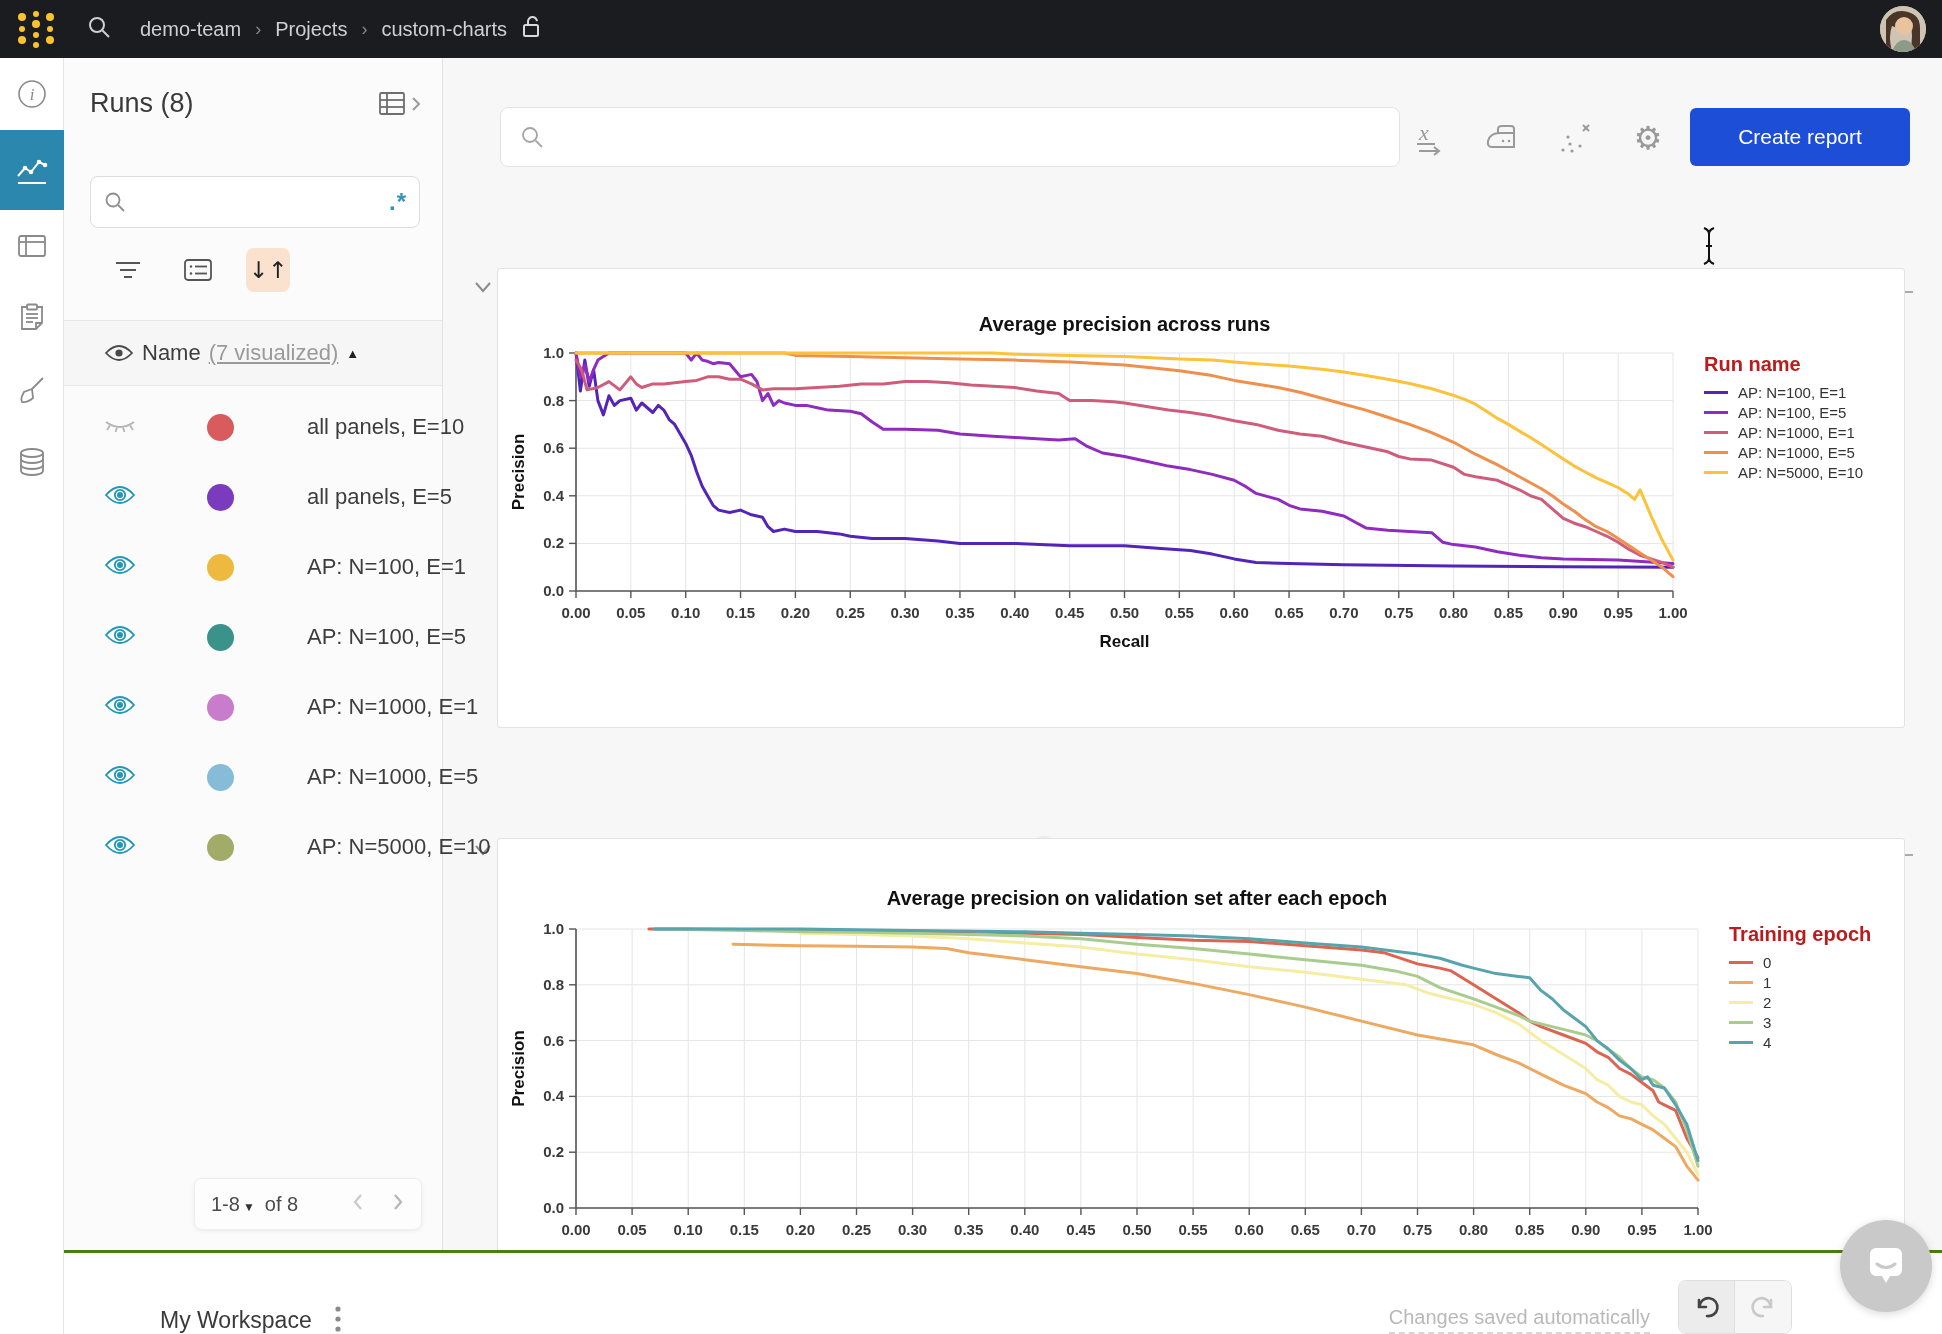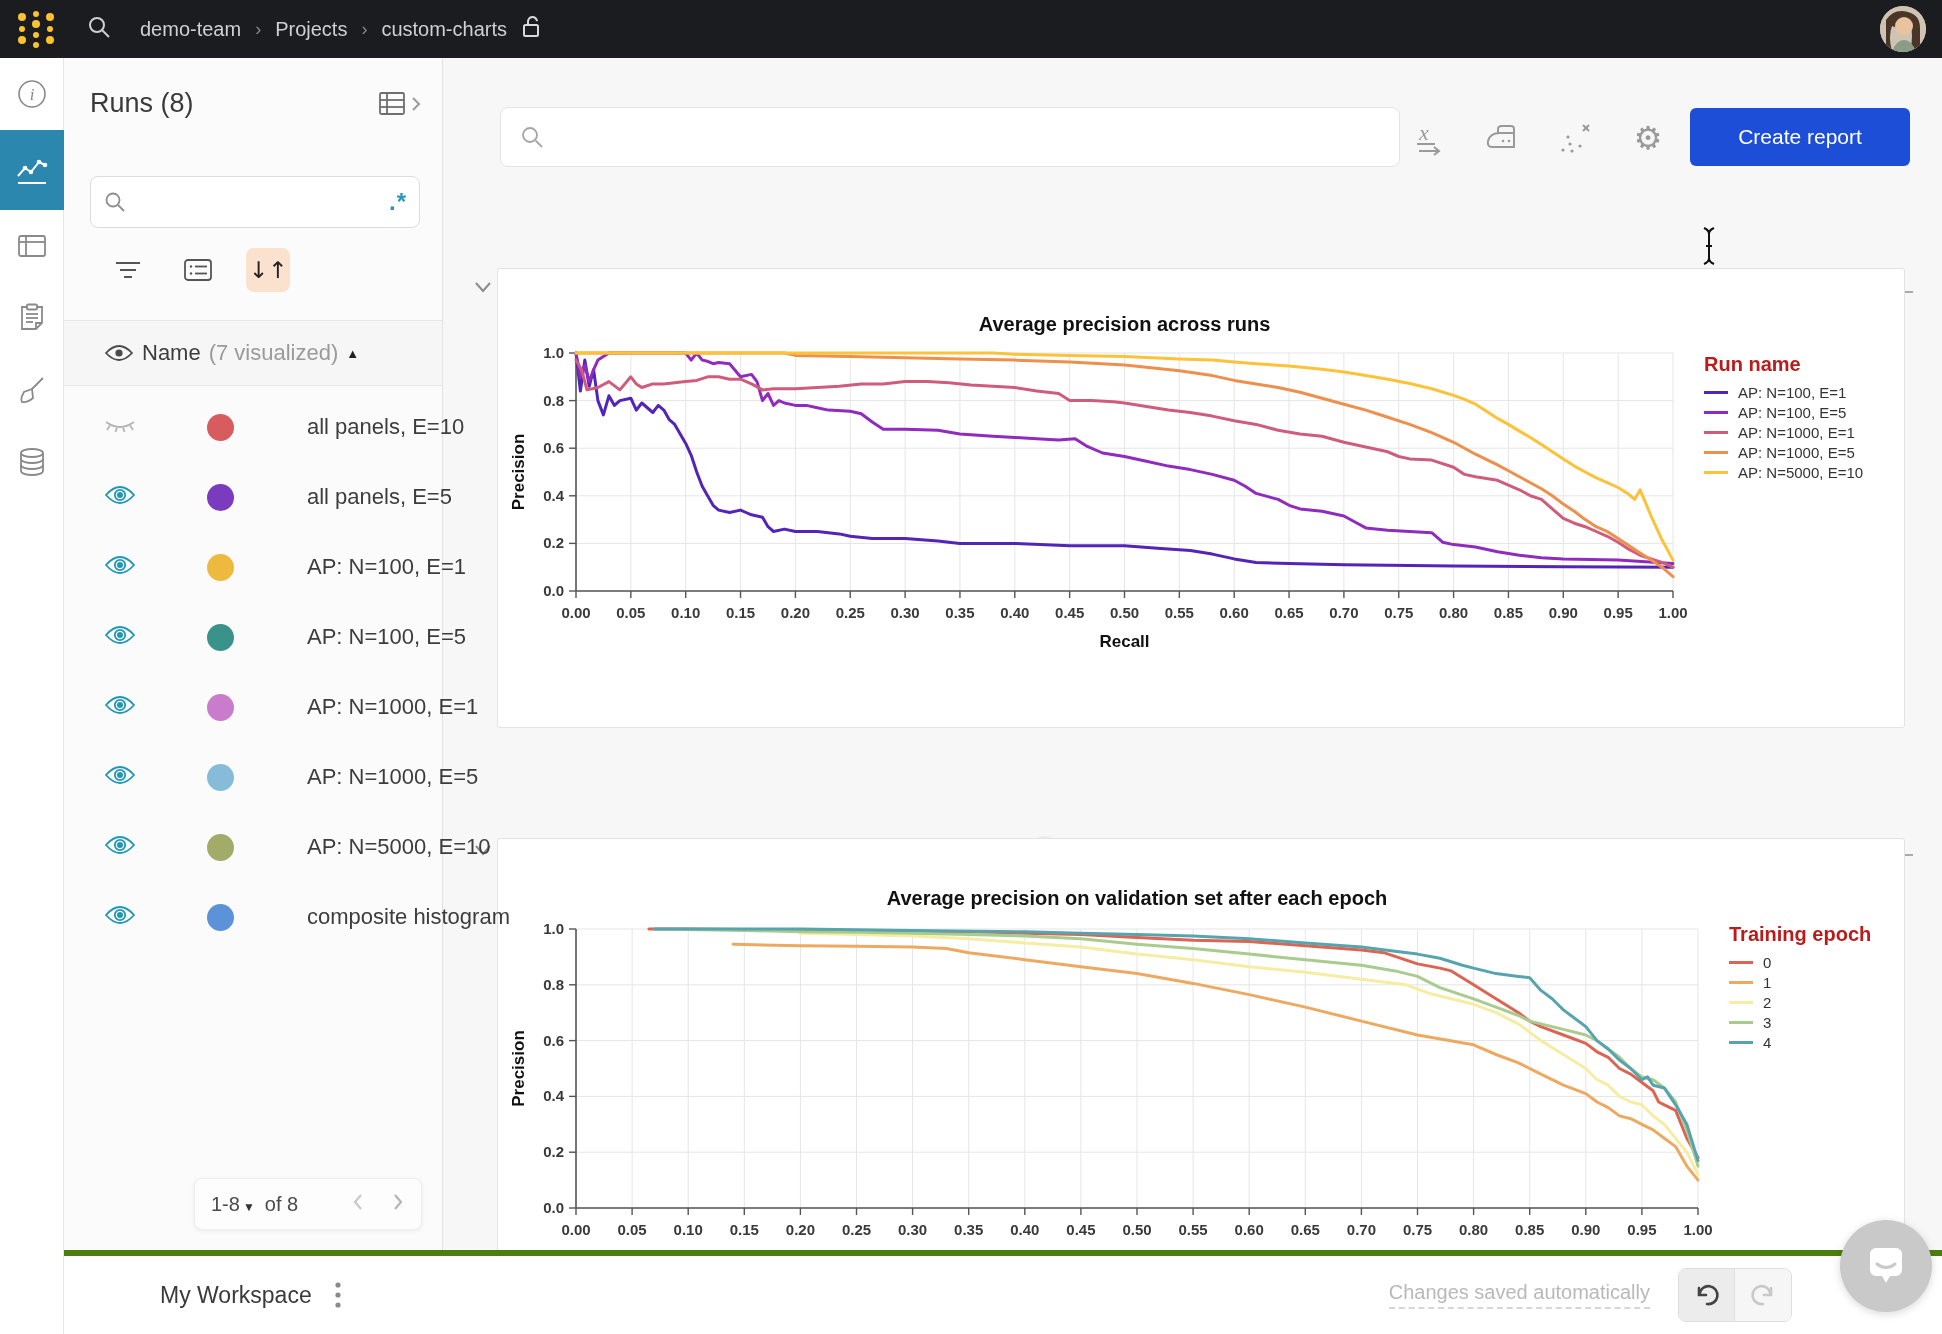--- a/index.html
+++ b/index.html
@@ -29,21 +29,21 @@
   .runs-search { position:absolute; top:118px; left:26px; width:330px; height:52px; background:#fff; border:1px solid #dcdcdc; border-radius:8px; display:flex; align-items:center; padding:0 12px; }
   .runs-search input { border:none; outline:none; flex:1; font-size:19px; margin-left:10px; background:transparent; color:#333; }
   .regex-glyph { color:#2d95bb; font-size:24px; font-weight:bold; letter-spacing:1px; }
   .runs-controls { position:absolute; top:190px; left:42px; display:flex; gap:26px; align-items:center; }
   .ctrl-btn { width:44px; height:44px; display:flex; align-items:center; justify-content:center; border-radius:8px; color:#555; cursor:pointer; }
   .ctrl-btn.highlight { background:#fbe2cf; }
   .sort-glyph { font-family:"DejaVu Sans", sans-serif; font-size:23px; color:#222; }
 
   .name-header { position:absolute; top:262px; left:0; width:378px; height:66px; background:#f6f6f6; border-top:1px solid #e7e7e7; border-bottom:1px solid #e7e7e7; display:flex; align-items:center; padding-left:40px; cursor:pointer; }
   .name-header .hdr-label { font-size:22px; color:#3d3d3d; margin-left:8px; }
-  .name-header .hdr-note { font-size:22px; color:#9a9a9a; margin-left:8px; }
+  .name-header .hdr-note { font-size:22px; color:#9a9a9a; margin-left:8px;text-decoration:underline; }
   .name-header .sort-tri { margin-left:8px; font-size:13px; color:#222; }
 
   .run-list { position:absolute; top:334px; left:0; width:378px; }
   .run-row { height:70px; display:flex; align-items:center; padding-left:40px; cursor:pointer;gap:47px; }
   .run-row .dot { width:27px; height:27px; border-radius:50%; margin-left:24px; flex:0 0 auto; }
   .run-row .run-label { font-size:22px; color:#3d3d3d; margin-left:26px; white-space:nowrap; }
 
   .pagination { position:absolute; top:1120px; left:130px; width:228px; height:52px; background:#fdfdfd; border:1px solid #efefef; border-radius:8px; box-shadow:0 1px 4px rgba(0,0,0,.07); display:flex; align-items:center; padding:0 16px; }
   .pagination .pg-range { font-size:20px; color:#4a4a4a; }
   .pagination .pg-caret { font-size:12px; color:#333; margin:6px 4px 0 3px; }
@@ -67,21 +67,21 @@
   .count-badge { width:32px; height:32px; border-radius:50%; background:#ececec; color:#666; font-size:18px; display:flex; align-items:center; justify-content:center; }
   .add-panel { position:absolute; right:26px; color:#ababab; cursor:pointer; }
 
   .chart-card { position:absolute; left:54px; width:1408px; background:#fff; border:1px solid #e3e3e3; border-radius:3px; }
   .legend { position:absolute; font-size:15px; color:#333; }
   .legend .lg-title { font-weight:bold; font-size:20px; color:#b91c1c; margin-bottom:8px; }
   .lg-item { display:flex; align-items:center; margin-bottom:3px; }
   .lg-swatch { width:24px; height:3px; margin-right:10px; flex:0 0 auto; }
 
   
-  .footer { position:absolute; left:64px; bottom:0; width:1878px; height:84px; background:#fff; border-top:6px solid #4d7c0f; z-index:60; display:flex; align-items:center; }
+  .footer { position:absolute; left:64px; bottom:0; width:1878px; height:84px; background:#fff; border-top:3px solid #4d7c0f; z-index:60; display:flex; align-items:flex-end; }
   .ws-name { font-size:23px; color:#3a3a3a; margin-left:96px; }
   .kebab { margin-left:22px; color:#8a8a8a; cursor:pointer; display:flex; align-items:center; }
   .autosave { margin-left:auto; font-size:20px; color:#b9b9b9; border-bottom:2px dashed #d6d6d6; padding-bottom:3px; cursor:default; }
   .undo-redo { display:flex; margin-left:28px; margin-right:150px; border:1px solid #dedede; border-radius:8px; overflow:hidden; }
   .ur-btn { width:56px; height:52px; display:flex; align-items:center; justify-content:center; cursor:pointer; }
   .ur-btn.undo { background:#ececec; border-right:1px solid #dedede; color:#444; }
   .ur-btn.redo { background:#f6f6f6; color:#c9c9c9; }
 
   .chat-bubble { position:absolute; right:10px; bottom:22px; width:92px; height:92px; border-radius:50%; background:#c9c9c9; z-index:70; display:flex; align-items:center; justify-content:center; cursor:pointer; box-shadow:0 2px 8px rgba(0,0,0,.15); }
 
@@ -301,29 +301,20 @@
         <span class="run-label">AP: N=1000, E=5</span>
       </div>
       <div class="run-row">
         <span><svg width="32" height="22" viewBox="0 0 32 22" fill="none" stroke="#2097b5" stroke-width="1.8">
             <path d="M2 11 Q16 -5 30 11 Q16 27 2 11 Z"></path>
             <circle cx="16" cy="11" r="5.2" fill="none"></circle>
             <circle cx="16" cy="11" r="3" fill="#2097b5" stroke="none"></circle>
           </svg></span>
         <span class="dot" style="background: rgb(163, 171, 104);"></span>
         <span class="run-label">AP: N=5000, E=10</span>
-      </div>
-      <div class="run-row">
-        <span><svg width="32" height="22" viewBox="0 0 32 22" fill="none" stroke="#2097b5" stroke-width="1.8">
-            <path d="M2 11 Q16 -5 30 11 Q16 27 2 11 Z"></path>
-            <circle cx="16" cy="11" r="5.2" fill="none"></circle>
-            <circle cx="16" cy="11" r="3" fill="#2097b5" stroke="none"></circle>
-          </svg></span>
-        <span class="dot" style="background: rgb(91, 146, 216);"></span>
-        <span class="run-label">composite histogram</span>
       </div>
     </div>
 
   <div class="pagination">
     <span class="pg-range">1-8</span>
     <span class="pg-caret">▼</span>
     <span class="pg-of">of 8</span>
     <span class="pg-arrows">
       <span>
         <svg width="14" height="20" viewBox="0 0 14 20" fill="none" stroke="#c9c9c9" stroke-width="2.2">

